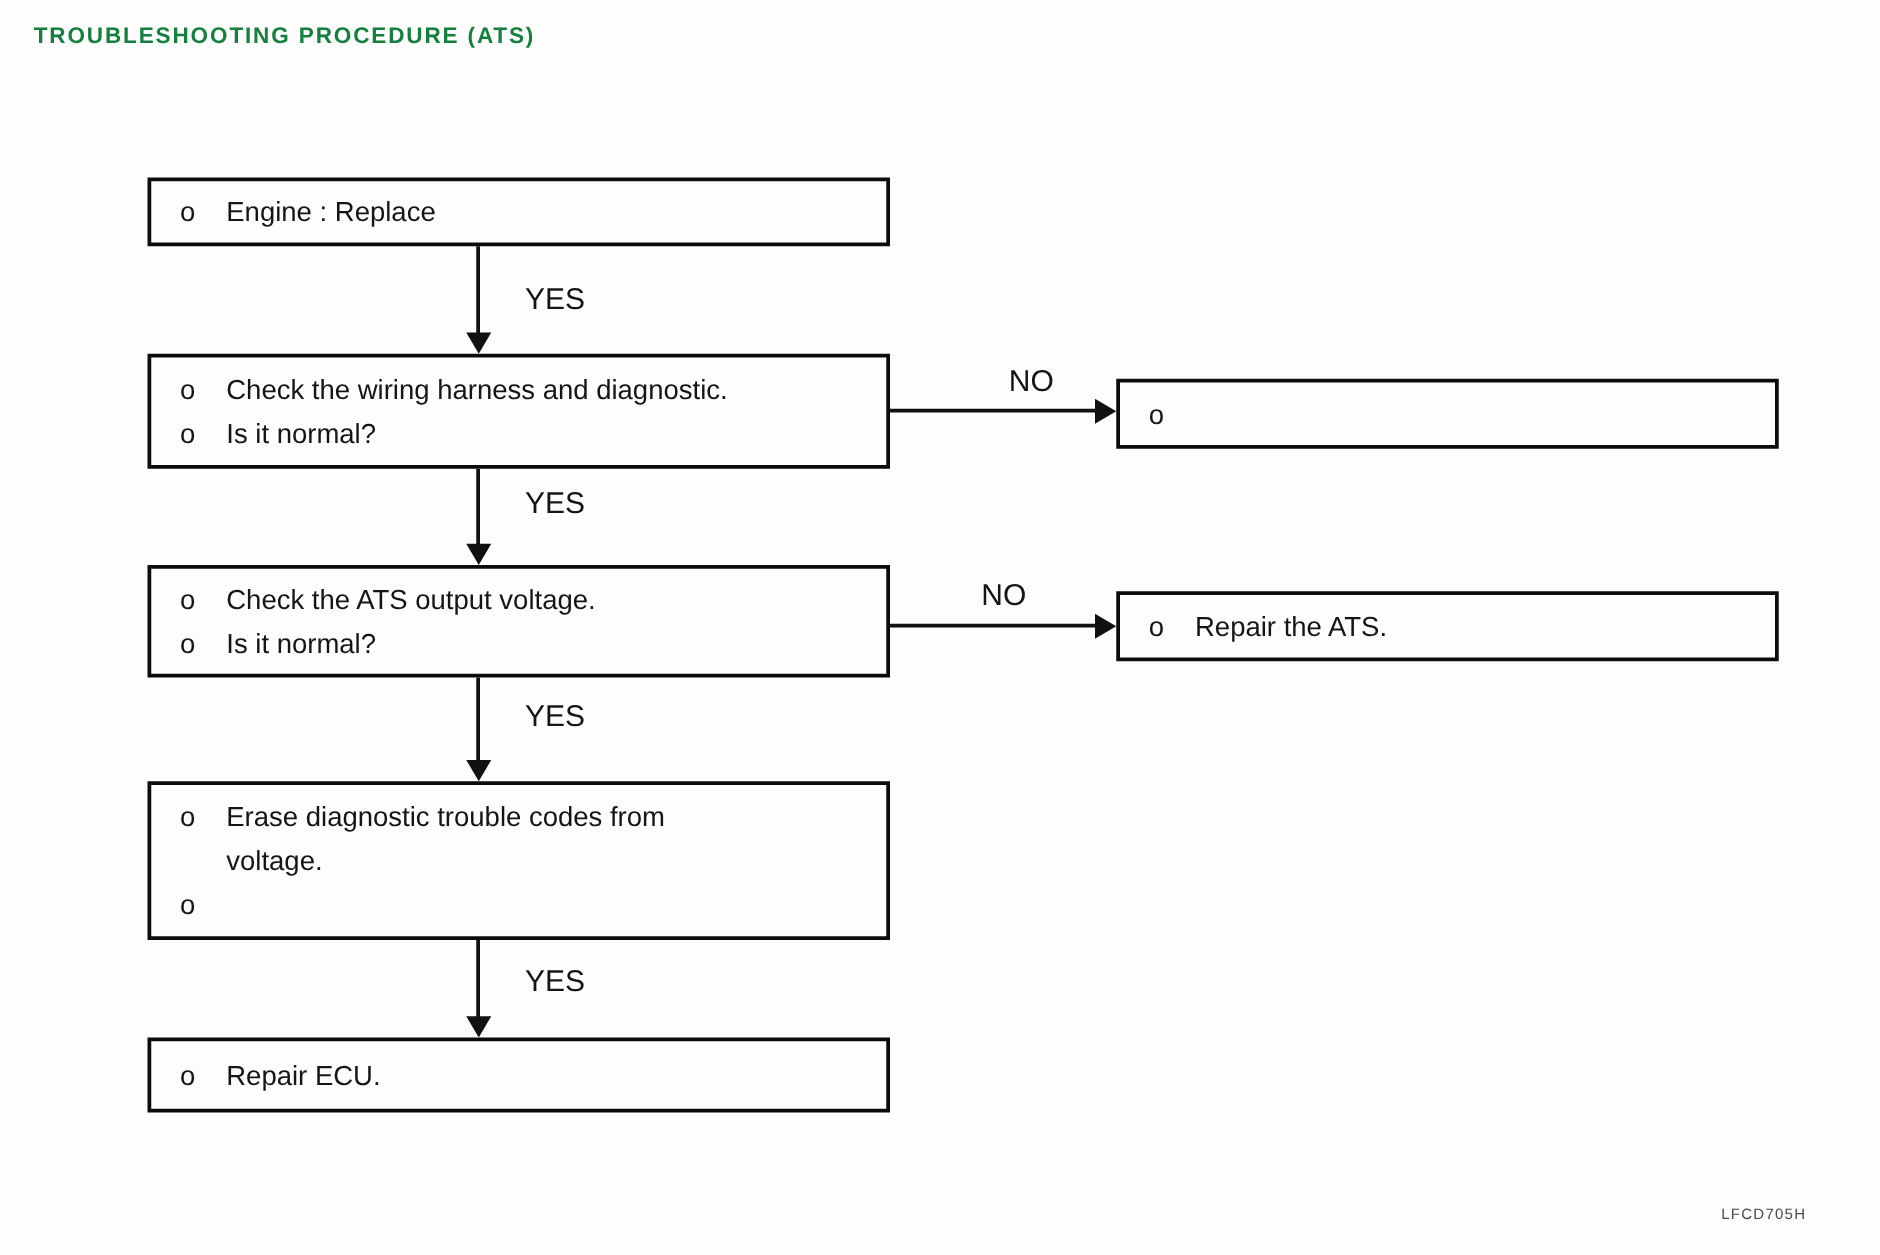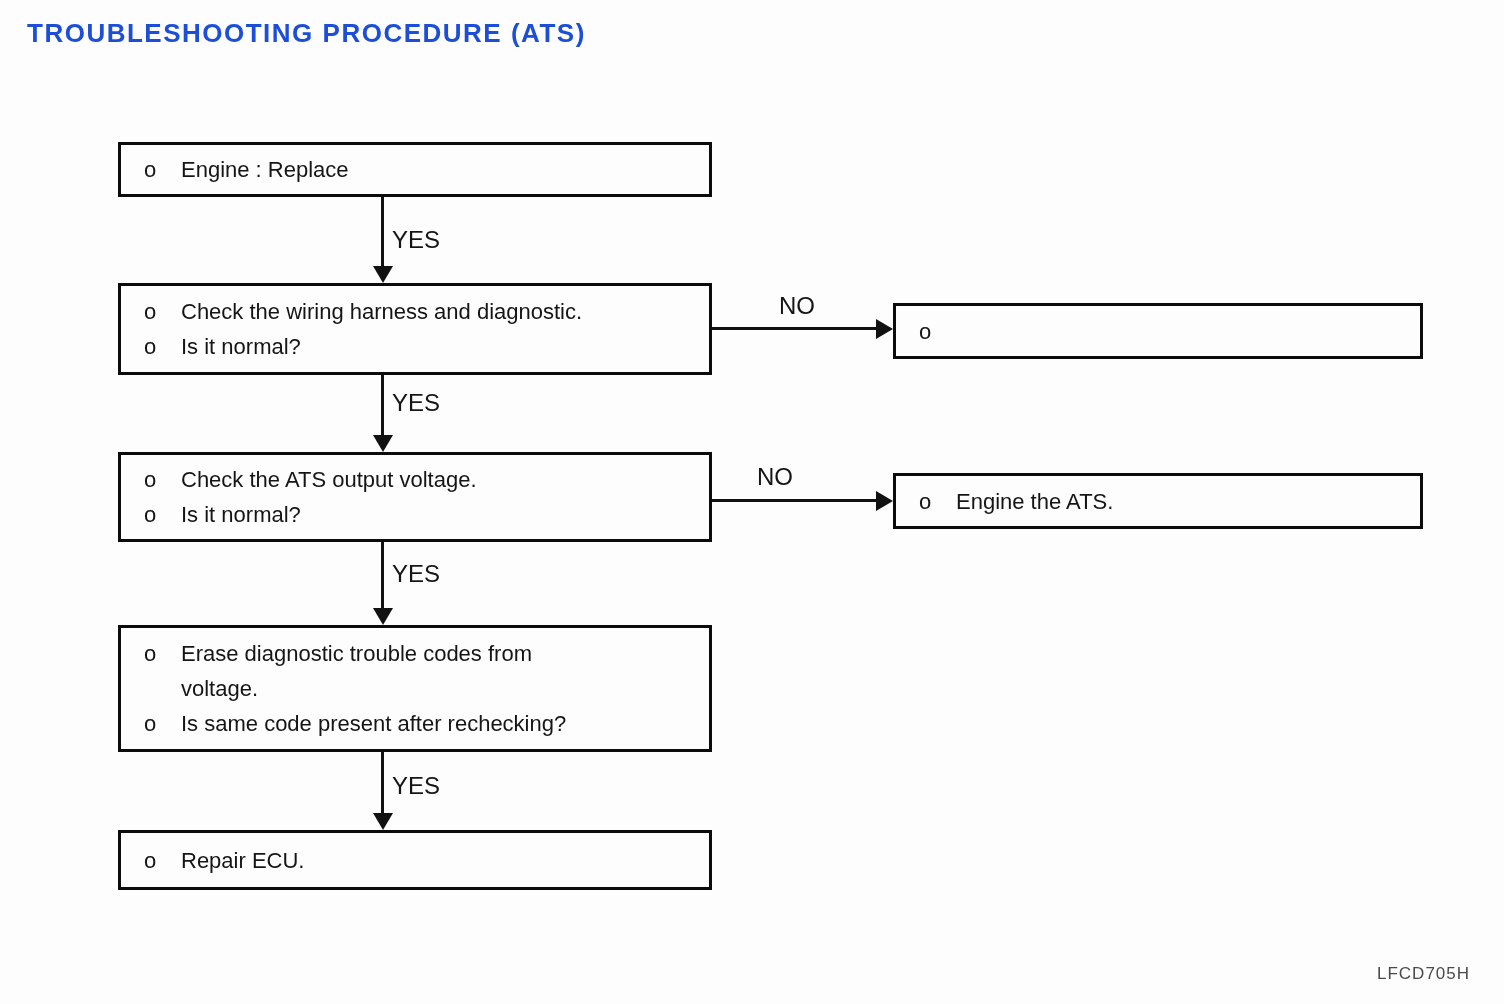--- a/index.html
+++ b/index.html
@@ -10,24 +10,24 @@
     color: #151515;
   }
   #canvas {
     position: relative;
     width: 1504px; height: 1004px;
     overflow: hidden;
   }
   .title {
     position: absolute;
     left: 27px; top: 18px;
-    font-size: 26px;
+    font-size: 18px;
     font-weight: bold;
     letter-spacing: 1.5px;
-    color: #1d4ed8;
+    color: #15803d;
     white-space: nowrap;
   }
   .fbox {
     position: absolute;
     box-sizing: border-box;
     border: 3px solid #0c0c0c;
     background: transparent;
     display: flex;
     flex-direction: column;
     justify-content: center;
@@ -80,31 +80,32 @@
     border-bottom: 10px solid transparent;
     border-left: 17px solid #111;
   }
   #ar1 { top: 319px; }
   #ar2 { top: 491px; }
   .branch-label {
     position: absolute;
     font-size: 24px;
     color: #151515;
     white-space: nowrap;
+    margin-left: 28px;
   }
   #yes1 { left: 392px; top: 226px; }
   #yes2 { left: 392px; top: 389px; }
   #yes3 { left: 392px; top: 560px; }
   #yes4 { left: 392px; top: 772px; }
   #no1  { left: 779px; top: 292px; }
   #no2  { left: 757px; top: 463px; }
   .figure-code {
     position: absolute;
     left: 1377px; top: 964px;
-    font-size: 17px;
+    font-size: 12px;
     letter-spacing: 1px;
     color: #4a4a4a;
   }
 </style>
 </head>
 <body>
 
 <div id="canvas">
 
   <div class="title">TROUBLESHOOTING PROCEDURE (ATS)</div>
@@ -142,41 +143,40 @@
     <div class="line">
       <span class="bullet">o</span>
       <span class="txt">Erase diagnostic trouble codes from</span>
     </div>
     <div class="line">
       <span class="bullet"></span>
       <span class="txt">voltage.</span>
     </div>
     <div class="line">
       <span class="bullet">o</span>
-      <span class="txt">Is same code present after rechecking?</span>
     </div>
   </div>
 
   <div class="fbox left-col" id="box-ecu">
     <div class="line">
       <span class="bullet">o</span>
       <span class="txt">Repair ECU.</span>
     </div>
   </div>
 
   <div class="fbox right-col" id="box-repair-wiring">
     <div class="line">
       <span class="bullet">o</span>
     </div>
   </div>
 
   <div class="fbox right-col" id="box-repair-ats">
     <div class="line">
       <span class="bullet">o</span>
-      <span class="txt">Engine the ATS.</span>
+      <span class="txt">Repair the ATS.</span>
     </div>
   </div>
 
   <div class="vline" id="v1"></div>
   <div class="ahead-down" id="a1"></div>
   <div class="branch-label" id="yes1">YES</div>
 
   <div class="vline" id="v2"></div>
   <div class="ahead-down" id="a2"></div>
   <div class="branch-label" id="yes2">YES</div>

